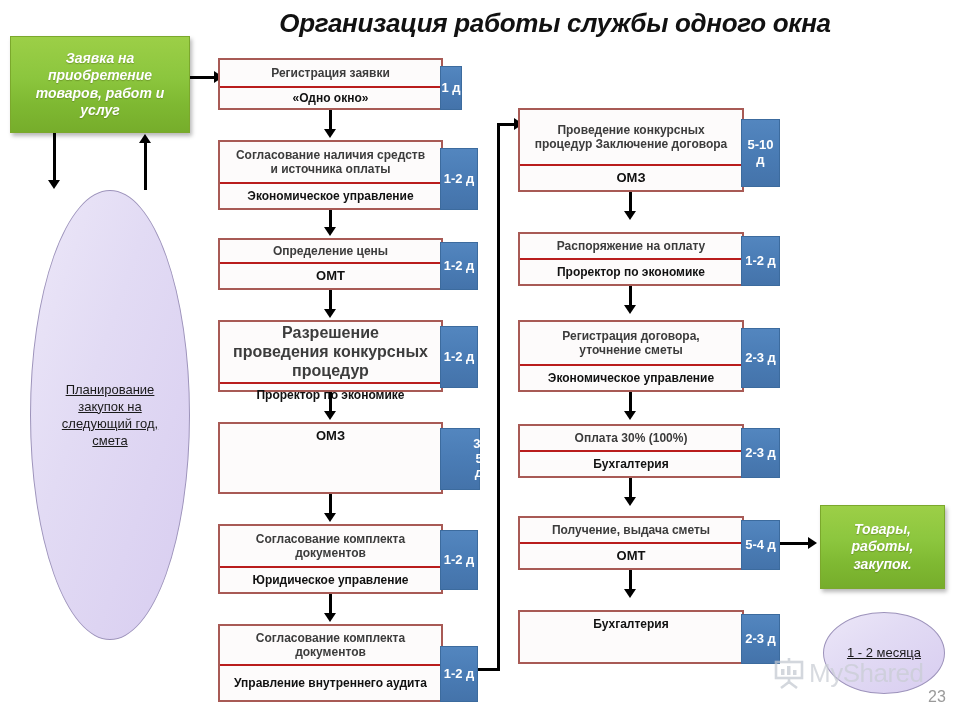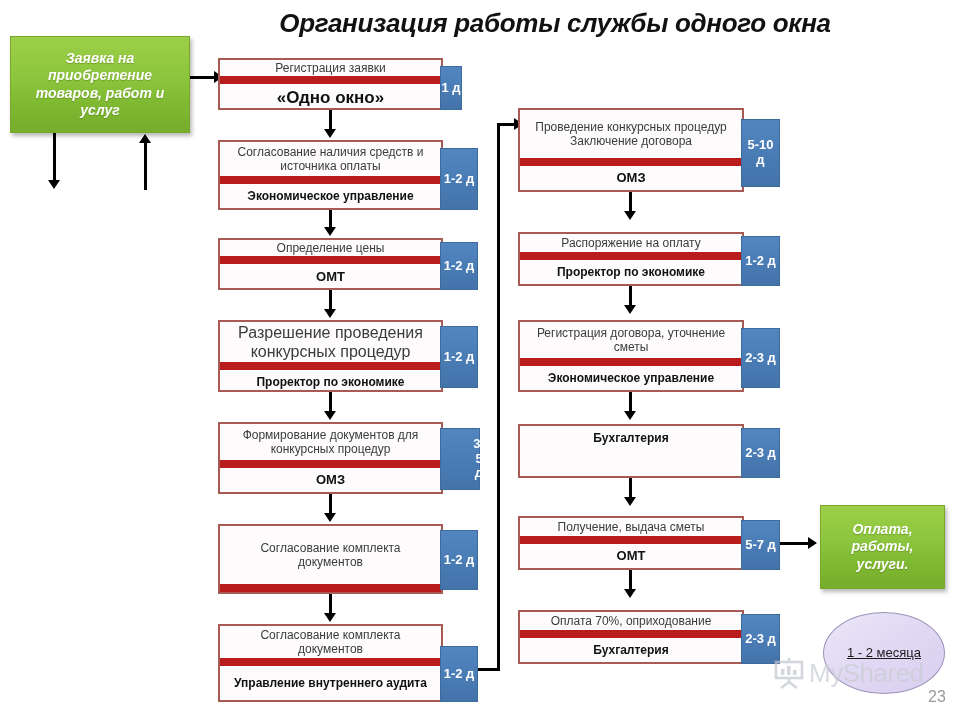--- a/index.html
+++ b/index.html
@@ -91,21 +91,22 @@
   .proc .row-top {
     flex: 1 1 auto;
     display: flex;
     align-items: center;
     justify-content: center;
     text-align: center;
     color: #3c3c3c;
     line-height: 1.2;
     padding: 1px 13px;
     box-sizing: border-box;
-    border-bottom: 8px solid #b91c1c;
+    border-bottom: 2px solid #b91c1c;
+    font-weight: bold;
   }
   .proc .row-bottom {
     flex: 0 0 auto;
     display: flex;
     align-items: center;
     justify-content: center;
     text-align: center;
     color: #111111;
     font-weight: bold;
     line-height: 1.2;
@@ -183,31 +184,34 @@
 
   <div class="title">Организация работы службы одного окна</div>
 
   <div class="green-box" style="left:10px; top:36px; width:180px; height:97px;">
     <div class="gb-text" style="font-size:14px;">Заявка на приобретение товаров, работ и услуг</div>
   </div>
 
   <div class="conn" style="left:190px; top:76px; width:26px; height:3px;"></div>
   <div class="arrow-right" style="left:214px; top:71px;"></div>
 
+  <div class="ellipse" style="left:30px; top:190px; width:160px; height:450px;">
+    <div class="el-text" style="font-size:13px; width:120px;">Планирование закупок на следующий год, смета</div>
+  </div>
 
   <div class="conn" style="left:53px; top:133px; width:3px; height:50px;"></div>
   <div class="arrow-down" style="left:48px; top:180px;"></div>
 
   <div class="conn" style="left:144px; top:142px; width:3px; height:48px;"></div>
   <div class="arrow-up" style="left:139px; top:134px;"></div>
 
   <div class="proc" style="left:218px; top:58px; width:260px; height:52px;">
     <div class="body" style="width:225px; height:52px;">
       <div class="row-top" style="font-size:12px; flex-basis:26px;">Регистрация заявки</div>
-      <div class="row-bottom" style="font-size:17px; height:28px;">«Одно окно»</div>
+      <div class="row-bottom" style="font-size:12px; height:20px;">«Одно окно»</div>
     </div>
     <div class="dur" style="left:222px; top:8px; width:22px; height:44px;">1 д</div>
   </div>
   <div class="conn" style="left:329px; top:110px; width:3px; height:22px;"></div>
   <div class="arrow-down" style="left:324px; top:129px;"></div>
 
   <div class="proc" style="left:218px; top:140px; width:260px; height:70px;">
     <div class="body" style="width:225px; height:70px;">
       <div class="row-top" style="font-size:12px;">Согласование наличия средств и источника оплаты</div>
       <div class="row-bottom" style="font-size:12px; height:24px;">Экономическое управление</div>
@@ -232,31 +236,31 @@
       <div class="row-top" style="font-size:16px;">Разрешение проведения конкурсных процедур</div>
       <div class="row-bottom" style="font-size:12px; height:24px;">Проректор по экономике</div>
     </div>
     <div class="dur" style="left:222px; top:6px; width:38px; height:62px;">1-2 д</div>
   </div>
   <div class="conn" style="left:329px; top:392px; width:3px; height:22px;"></div>
   <div class="arrow-down" style="left:324px; top:411px;"></div>
 
   <div class="proc" style="left:218px; top:422px; width:260px; height:72px;">
     <div class="body" style="width:225px; height:72px;">
-      <div class="row-top" style="font-size:12px;">Формирование документов для конкурсных процедур</div>
       <div class="row-bottom" style="font-size:13px; height:24px;">ОМЗ</div>
     </div>
     <div class="dur" style="left:222px; top:6px; width:38px; height:62px;padding-left:38px;">3-5 д</div>
   </div>
   <div class="conn" style="left:329px; top:494px; width:3px; height:22px;"></div>
   <div class="arrow-down" style="left:324px; top:513px;"></div>
 
   <div class="proc" style="left:218px; top:524px; width:260px; height:70px;">
     <div class="body" style="width:225px; height:70px;">
       <div class="row-top" style="font-size:12px;">Согласование комплекта документов</div>
+      <div class="row-bottom" style="font-size:12px; height:24px;">Юридическое управление</div>
     </div>
     <div class="dur" style="left:222px; top:6px; width:38px; height:60px;">1-2 д</div>
   </div>
   <div class="conn" style="left:329px; top:594px; width:3px; height:22px;"></div>
   <div class="arrow-down" style="left:324px; top:613px;"></div>
 
   <div class="proc" style="left:218px; top:624px; width:260px; height:78px;">
     <div class="body" style="width:225px; height:78px;">
       <div class="row-top" style="font-size:12px;">Согласование комплекта документов</div>
       <div class="row-bottom" style="font-size:12px; height:34px;">Управление внутреннего аудита</div>
@@ -294,50 +298,50 @@
       <div class="row-top" style="font-size:12px;">Регистрация договора, уточнение сметы</div>
       <div class="row-bottom" style="font-size:12px; height:24px;">Экономическое управление</div>
     </div>
     <div class="dur" style="left:223px; top:8px; width:39px; height:60px;">2-3 д</div>
   </div>
   <div class="conn" style="left:629px; top:392px; width:3px; height:22px;"></div>
   <div class="arrow-down" style="left:624px; top:411px;"></div>
 
   <div class="proc" style="left:518px; top:424px; width:262px; height:54px;">
     <div class="body" style="width:226px; height:54px;">
+      <div class="row-top" style="font-size:12px; flex-basis:28px;">Оплата 30% (100%)</div>
       <div class="row-bottom" style="font-size:12px; height:24px;">Бухгалтерия</div>
     </div>
     <div class="dur" style="left:223px; top:4px; width:39px; height:50px;">2-3 д</div>
   </div>
   <div class="conn" style="left:629px; top:478px; width:3px; height:22px;"></div>
   <div class="arrow-down" style="left:624px; top:497px;"></div>
 
   <div class="proc" style="left:518px; top:516px; width:262px; height:54px;">
     <div class="body" style="width:226px; height:54px;">
       <div class="row-top" style="font-size:12px; flex-basis:28px;">Получение, выдача сметы</div>
       <div class="row-bottom" style="font-size:13px; height:24px;">ОМТ</div>
     </div>
-    <div class="dur" style="left:223px; top:4px; width:39px; height:50px;">5-7 д</div>
+    <div class="dur" style="left:223px; top:4px; width:39px; height:50px;">5-4 д</div>
   </div>
   <div class="conn" style="left:629px; top:570px; width:3px; height:22px;"></div>
   <div class="arrow-down" style="left:624px; top:589px;"></div>
 
   <div class="proc" style="left:518px; top:610px; width:262px; height:54px;">
     <div class="body" style="width:226px; height:54px;">
-      <div class="row-top" style="font-size:12px; flex-basis:28px;">Оплата 70%, оприходование</div>
       <div class="row-bottom" style="font-size:12px; height:24px;">Бухгалтерия</div>
     </div>
     <div class="dur" style="left:223px; top:4px; width:39px; height:50px;">2-3 д</div>
   </div>
 
   <div class="conn" style="left:780px; top:542px; width:30px; height:3px;"></div>
   <div class="arrow-right" style="left:808px; top:537px;"></div>
 
   <div class="green-box" style="left:820px; top:505px; width:125px; height:84px;">
-    <div class="gb-text" style="font-size:14px;">Оплата, работы, услуги.</div>
+    <div class="gb-text" style="font-size:14px;">Товары, работы, закупок.</div>
   </div>
 
   <div class="ellipse" style="left:823px; top:612px; width:122px; height:82px;">
     <div class="el-text" style="font-size:13px; width:90px;">1 - 2 месяца</div>
   </div>
 
   <div class="watermark" style="left:772px; top:656px;">
     <svg class="wm-icon" width="34" height="34" viewBox="0 0 34 34">
       <rect x="4" y="6" width="26" height="16" fill="none" stroke="#c3c8d0" stroke-width="2.6"></rect>
       <line x1="17" y1="2" x2="17" y2="6" stroke="#c3c8d0" stroke-width="2.6"></line>

